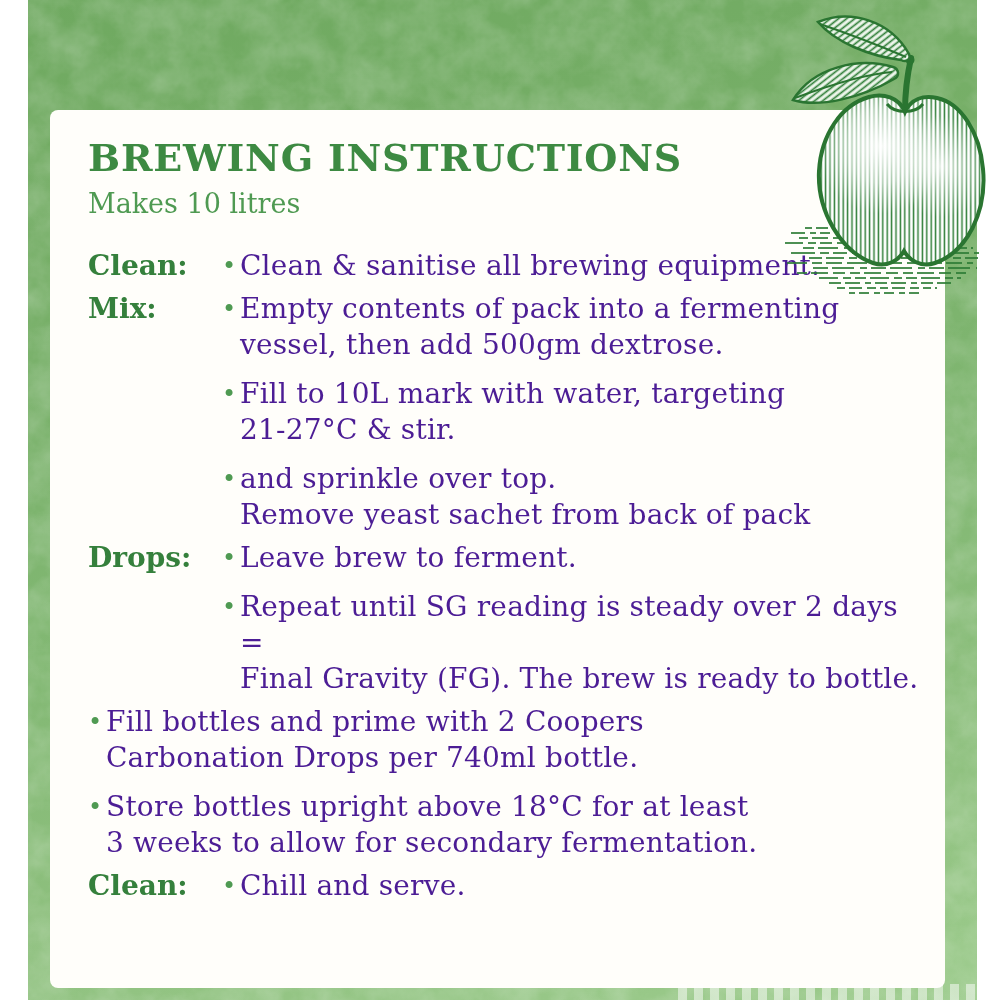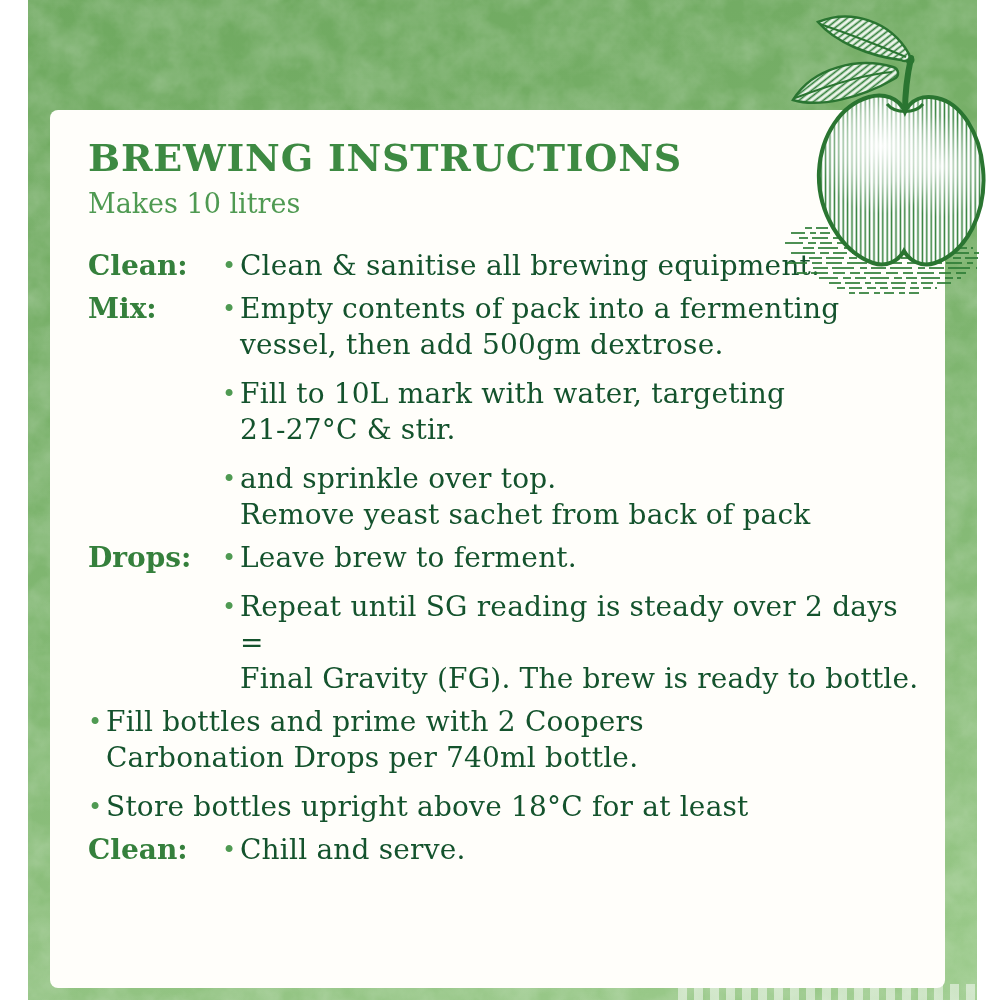--- a/index.html
+++ b/index.html
@@ -27,21 +27,21 @@
   .row:first-child{margin-top:0;}
   .step-label{
     width:134px;flex:0 0 134px;font-weight:bold;font-size:28px;
     color:#35803c;line-height:36px;
   }
   .bullets{flex:1;}
   .bullet{display:flex;margin-top:13px;}
   .bullet:first-child{margin-top:0;}
   .dot{width:18px;flex:0 0 18px;color:#4f9a52;font-size:24px;line-height:36px;}
   .blines{flex:1;}
-  .line{display:block;font-size:28px;line-height:36px;color:#14532d;letter-spacing:.2px;}
+  .line{display:block;font-size:28px;line-height:36px;color:#4c1d95;letter-spacing:.2px;}
   .apple{position:absolute;left:747px;top:8px;width:214px;height:292px;}
   .bottom-hatch{
     position:absolute;left:650px;top:984px;width:299px;height:16px;opacity:.55;
     background:repeating-linear-gradient(90deg,rgba(255,255,255,.9) 0 9px,rgba(255,255,255,0) 9px 16px);
   }
 </style>
 </head>
 <body>
 
 <div class="screenshot">
@@ -125,20 +125,21 @@
               <span class="dot">•</span>
               <span class="blines">
                 <span class="line">Fill bottles and prime with 2 Coopers</span>
                 <span class="line">Carbonation Drops per 740ml bottle.</span>
               </span>
             </div>
             <div class="bullet">
               <span class="dot">•</span>
               <span class="blines">
                 <span class="line">Store bottles upright above 18°C for at least</span>
+                <span class="line">3 weeks to allow for secondary fermentation.</span>
               </span>
             </div>
           </div>
         </div>
 
         <div class="row">
           <div class="step-label">Clean:</div>
           <div class="bullets">
             <div class="bullet">
               <span class="dot">•</span>

